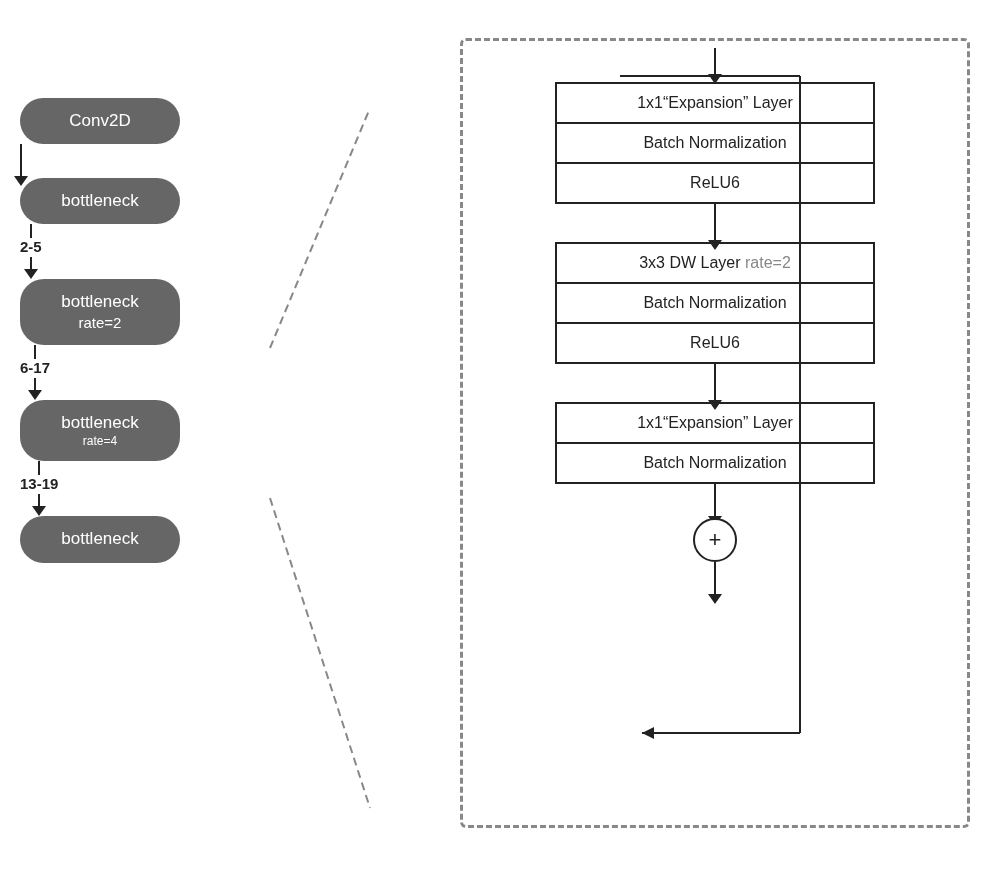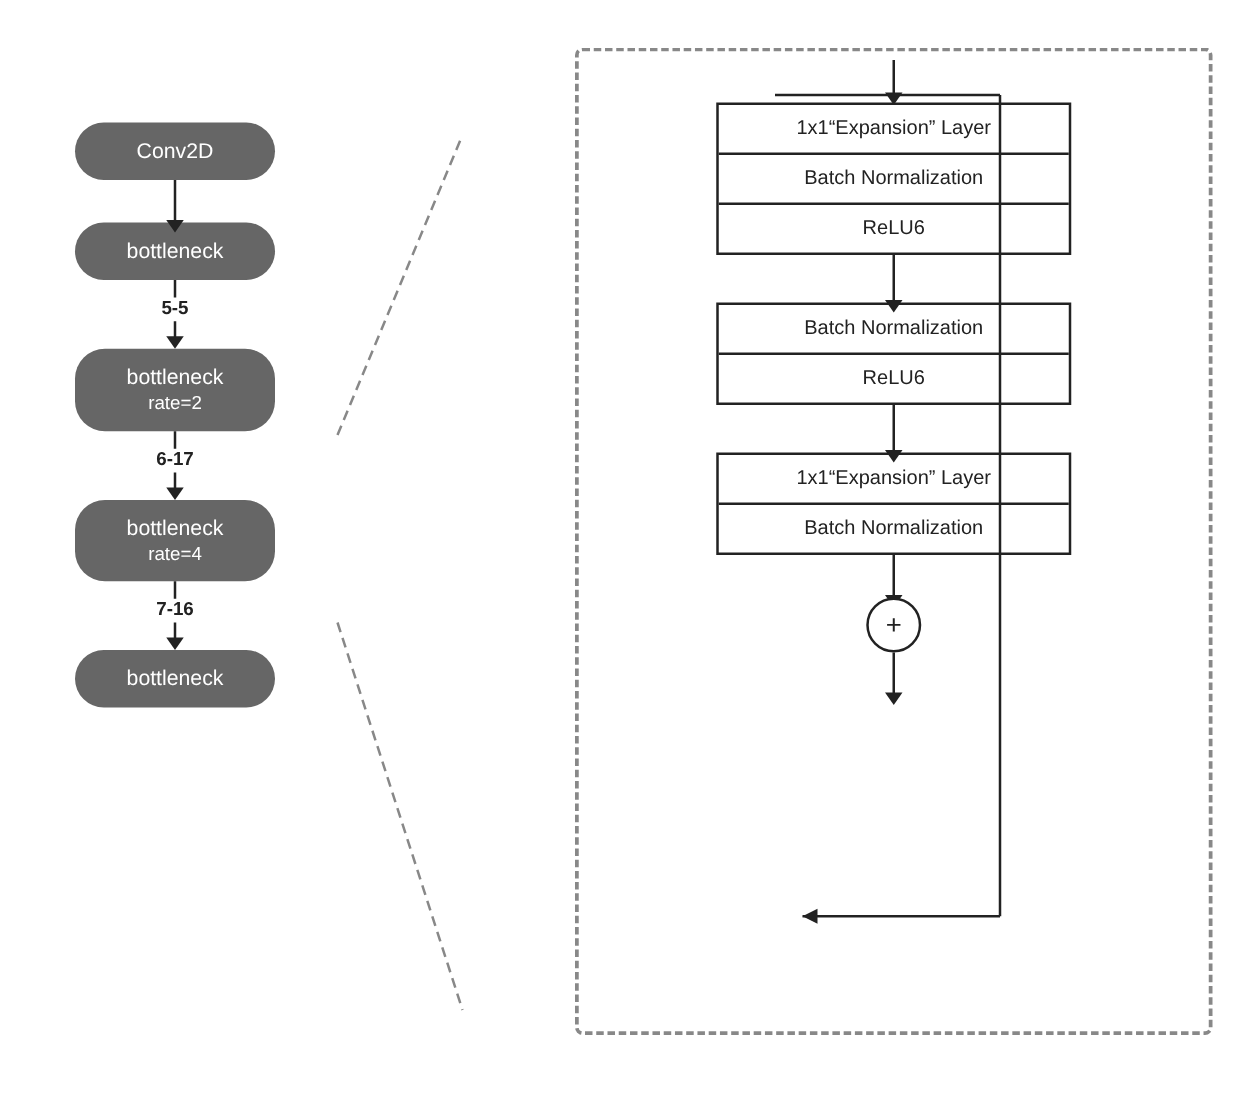--- a/index.html
+++ b/index.html
@@ -19,21 +19,21 @@
       gap: 0px;
       position: relative;
       width: 960px;
       height: 840px;
     }
 
     
     .left-column {
       display: flex;
       flex-direction: column;
-      align-items: center;
+      align-items: flex-start;
       width: 240px;
       padding-top: 80px;
       gap: 0;
       position: relative;
     }
 
     .block-node {
       background: #666;
       color: #fff;
       border-radius: 24px;
@@ -72,21 +72,21 @@
       left: 80px;
       right: 10px;
       bottom: 30px;
       border: 3px dashed #888;
       border-radius: 6px;
     }
 
     
     .layer-group {
       border: 2px solid #222;
-      width: 284px;
+      width: 320px;
       text-align: center;
     }
 
     .layer-cell {
       border-bottom: 2px solid #222;
       padding: 10px 16px;
       font-size: 16px;
       color: #222;
     }
     .layer-cell:last-child {
@@ -126,21 +126,21 @@
       <div style="width:2px;height:34px;background:#222;margin:0 auto;position:relative;">
         <div style="position:absolute;bottom:-8px;left:50%;transform:translateX(-50%);border-left:7px solid transparent;border-right:7px solid transparent;border-top:10px solid #222;"></div>
       </div>
     </div>
 
     <div class="block-node">bottleneck</div>
 
     <div class="arrow-segment">
       <div style="display:flex;flex-direction:column;align-items:center;">
         <div style="width:2px;height:14px;background:#222;"></div>
-        <div class="arrow-label">5-5</div>
+        <div class="arrow-label">2-5</div>
         <div style="width:2px;height:14px;background:#222;position:relative;">
           <div style="position:absolute;bottom:-8px;left:50%;transform:translateX(-50%);border-left:7px solid transparent;border-right:7px solid transparent;border-top:10px solid #222;"></div>
         </div>
       </div>
     </div>
 
     <div class="block-node" style="margin-top:8px;">
       <div>bottleneck</div>
       <div style="font-size:15px;">rate=2</div>
     </div>
@@ -150,27 +150,27 @@
         <div style="width:2px;height:14px;background:#222;"></div>
         <div class="arrow-label">6-17</div>
         <div style="width:2px;height:14px;background:#222;position:relative;">
           <div style="position:absolute;bottom:-8px;left:50%;transform:translateX(-50%);border-left:7px solid transparent;border-right:7px solid transparent;border-top:10px solid #222;"></div>
         </div>
       </div>
     </div>
 
     <div class="block-node" style="margin-top:8px;">
       <div>bottleneck</div>
-      <div style="font-size:15px;">rate=4</div>
+      <div style="font-size:12px;">rate=4</div>
     </div>
 
     <div class="arrow-segment">
       <div style="display:flex;flex-direction:column;align-items:center;">
         <div style="width:2px;height:14px;background:#222;"></div>
-        <div class="arrow-label">7-16</div>
+        <div class="arrow-label">13-19</div>
         <div style="width:2px;height:14px;background:#222;position:relative;">
           <div style="position:absolute;bottom:-8px;left:50%;transform:translateX(-50%);border-left:7px solid transparent;border-right:7px solid transparent;border-top:10px solid #222;"></div>
         </div>
       </div>
     </div>
 
     <div class="block-node" style="margin-top:8px;">bottleneck</div>
   </div>
 
   <div style="position:relative;width:120px;height:840px;flex-shrink:0;">
@@ -203,20 +203,24 @@
           <span>ReLU6</span>
         </div>
       </div>
 
       <div style="width:2px;height:38px;background:#222;position:relative;">
         <div style="position:absolute;bottom:-8px;left:50%;transform:translateX(-50%);border-left:7px solid transparent;border-right:7px solid transparent;border-top:10px solid #222;"></div>
       </div>
 
       <div class="layer-group">
         <div class="layer-cell">
+          <span>3x3 DW Layer</span>
+          <span class="rate-text"> rate=2</span>
+        </div>
+        <div class="layer-cell">
           <span>Batch Normalization</span>
         </div>
         <div class="layer-cell">
           <span>ReLU6</span>
         </div>
       </div>
 
       <div style="width:2px;height:38px;background:#222;position:relative;">
         <div style="position:absolute;bottom:-8px;left:50%;transform:translateX(-50%);border-left:7px solid transparent;border-right:7px solid transparent;border-top:10px solid #222;"></div>
       </div>

